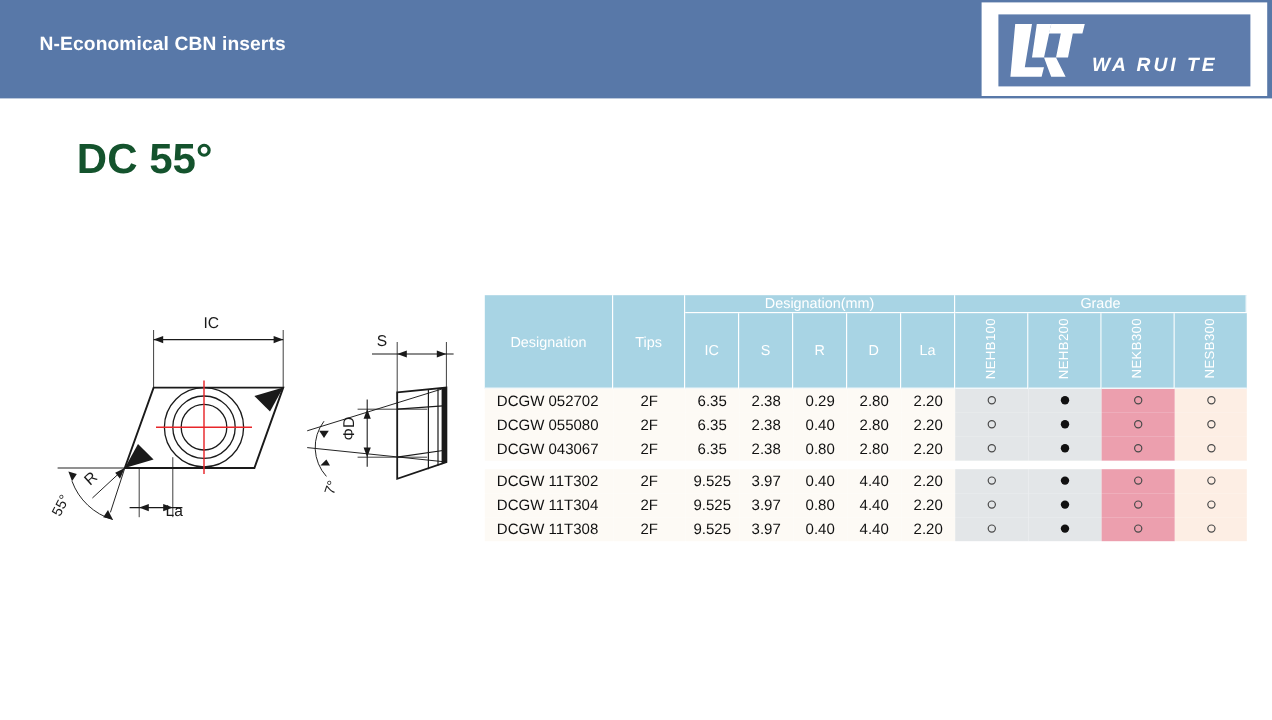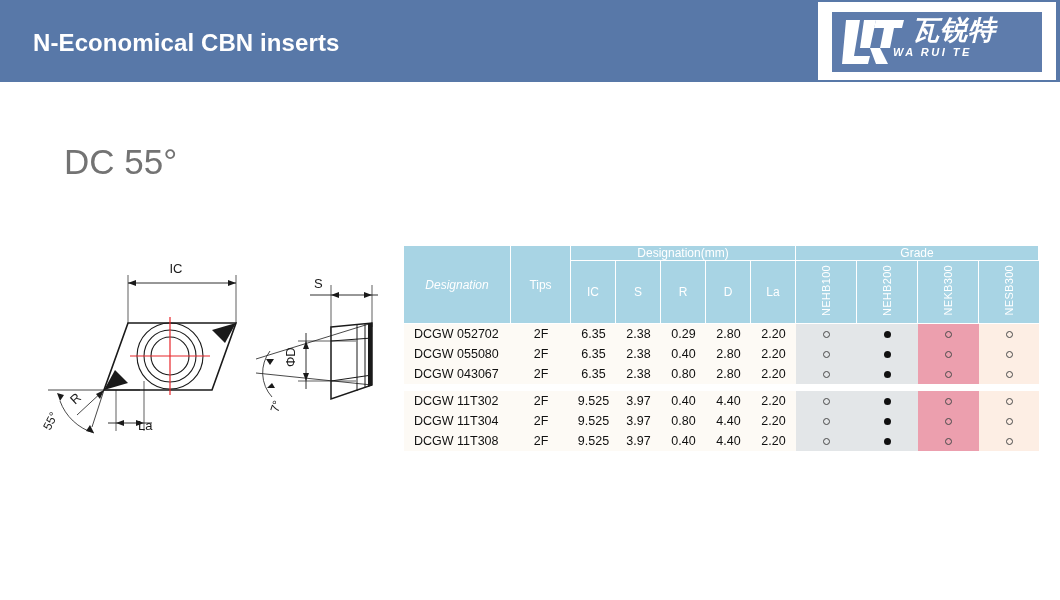--- a/index.html
+++ b/index.html
@@ -20,21 +20,21 @@
     position: absolute;
     left: 0; top: 0;
     width: 1060px;
     height: 82px;
     background: #5878a8;
   }
   .header-title {
     position: absolute;
     left: 33px;
     top: 29px;
-    font-size: 24px;
+    font-size: 16px;
     font-weight: bold;
     color: #ffffff;
     letter-spacing: 0.1px;
     white-space: nowrap;
   }
 
   
   .logo-card {
     position: absolute;
     left: 818px;
@@ -68,40 +68,39 @@
     font-weight: bold;
     color: #ffffff;
     font-family: "DejaVu Sans", sans-serif;
     letter-spacing: 1px;
     line-height: 32px;
     font-style: italic;
     white-space: nowrap;
   }
   .logo-en {
     position: absolute;
-    left: 61px;
+    left: 78px;
     top: 34px;
-    font-size: 11px;
+    font-size: 16px;
     font-weight: bold;
     font-style: italic;
     color: #ffffff;
     letter-spacing: 2.5px;
     white-space: nowrap;
   }
 
   
   .page-title {
     position: absolute;
     left: 64px;
     top: 113px;
     font-size: 35px;
-    font-weight: normal;
-    color: #737373;
+    font-weight: bold;
+    color: #14532d;
     white-space: nowrap;
-    margin-top: 29px;
   }
 
   
   .drawing {
     position: absolute;
     left: 20px;
     top: 255px;
     width: 380px;
     height: 210px;
   }
@@ -123,21 +122,21 @@
     vertical-align: middle;
     font-weight: normal;
   }
   .spec-table th {
     background: #a8d4e4;
     color: #ffffff;
     border-right: 1.5px solid #ffffff;
     border-bottom: 1.5px solid #ffffff;
     font-size: 12px;
   }
-  .th-designation { width: 106px; font-style: italic; }
+  .th-designation { width: 106px; }
   .th-tips { width: 59px; }
   .th-dims { }
   .th-sub { width: 44px; font-size: 11.5px; }
   .th-grade-group { }
   .th-grade {
     width: 60px;
     height: 62px;
     position: relative;
   }
   .vert-label {
@@ -201,21 +200,20 @@
 <div class="header-title">N-Economical CBN inserts</div>
 
 <div class="logo-card">
   <div class="logo-inner">
     <svg class="logo-mark" viewBox="0 0 66 48">
       <path d="M6 2 L20 2 L14 38 L30 38 L28 46 L2 46 Z" fill="#ffffff"></path>
       <path d="M24 2 L36 2 L30 30 L20 30 Z" fill="#ffffff"></path>
       <path d="M36 2 L64 2 L62 10 L54 10 L50 30 L40 30 L44 10 L34 10 Z" fill="#ffffff"></path>
       <path d="M30 30 L40 30 L48 46 L36 46 L33 38 Z" fill="#ffffff"></path>
     </svg>
-    <div class="logo-cn">瓦锐特</div>
     <div class="logo-en">WA RUI TE</div>
   </div>
 </div>
 
 <div class="page-title">DC 55°</div>
 
 <svg class="drawing" viewBox="0 0 380 210">
   <g stroke="#1a1a1a" fill="none" stroke-width="1">
 
     <line x1="108" y1="20" x2="108" y2="88" stroke-width="0.7"></line>

